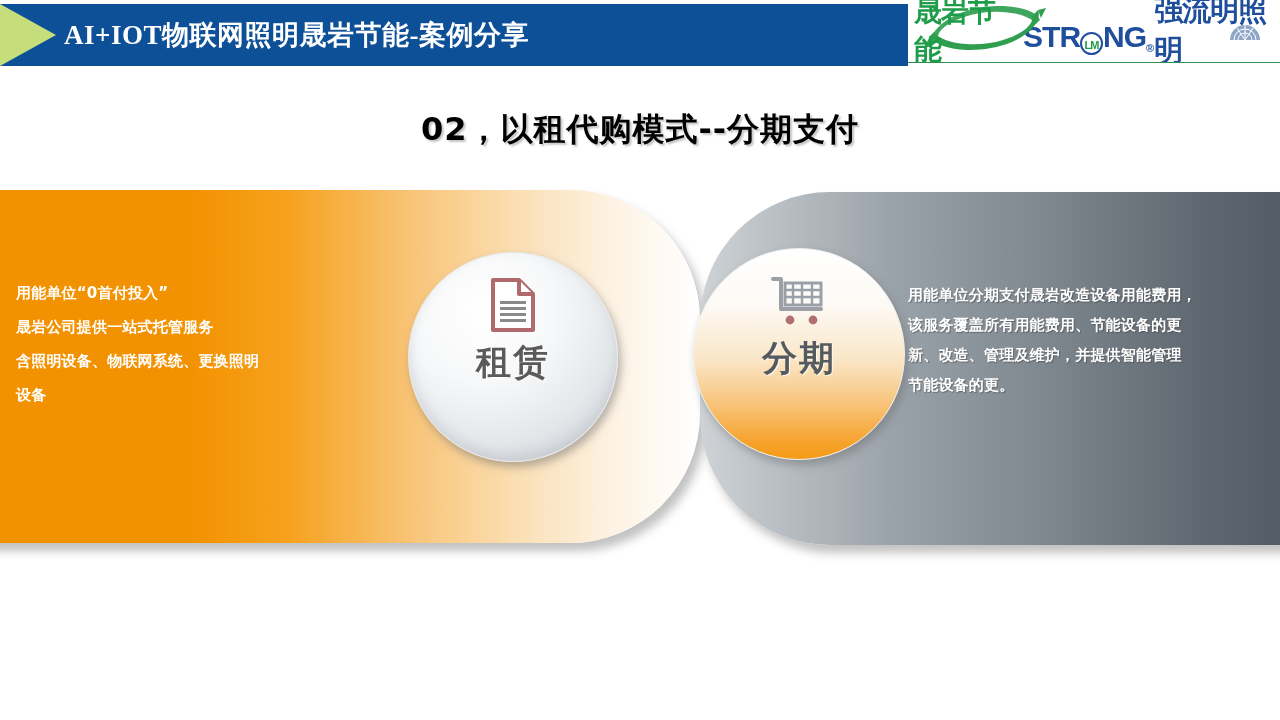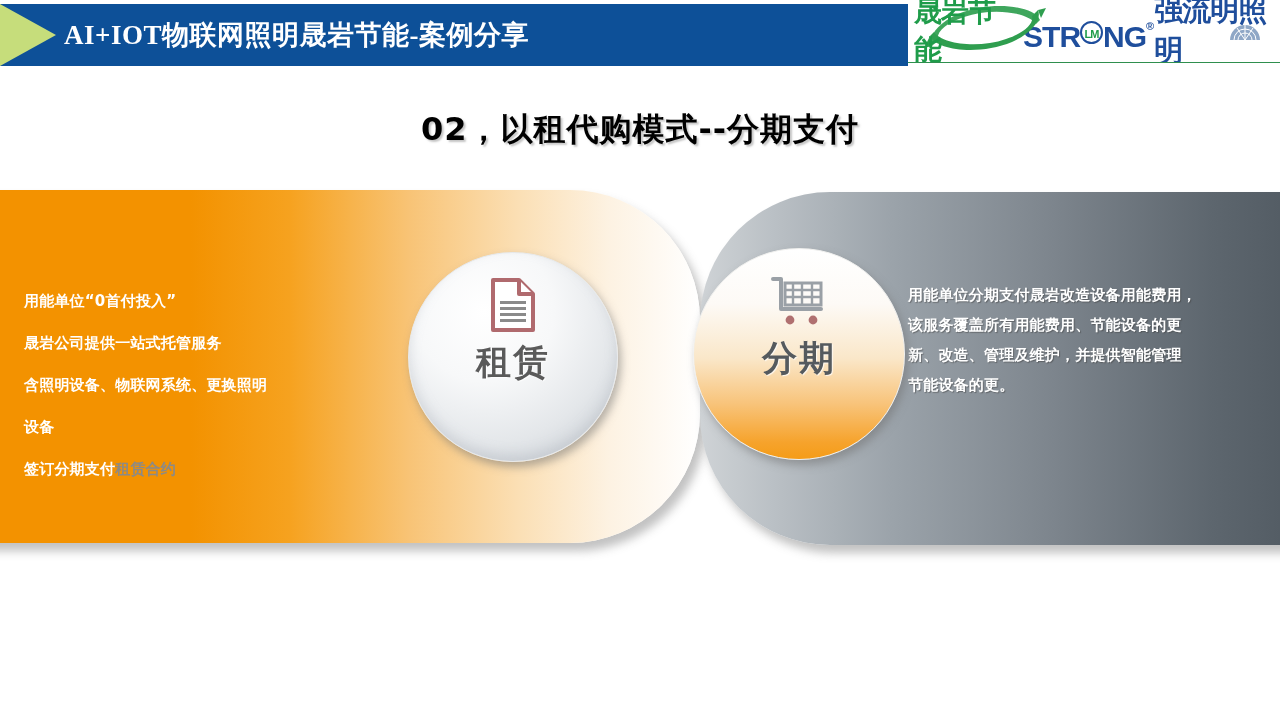--- a/index.html
+++ b/index.html
@@ -54,21 +54,21 @@
   }
   .logo-swoosh{
     position:absolute;left:12px;top:2px;width:130px;height:52px;
     z-index:1;pointer-events:none;
   }
   .logo-strong{
     margin-left:12px;
     font-size:30px;font-weight:bold;color:#1f4e9c;
     font-family:"Liberation Sans",sans-serif;
     letter-spacing:-1px;position:relative;
-    display:flex;align-items:flex-start;margin-top:12px;
+    display:flex;align-items:flex-end;margin-top:12px;
   }
   .lm-circle{
     display:inline-block;width:23px;height:23px;border-radius:50%;
     border:2px solid #1f4e9c;
     color:#1f9c4a;font-size:11px;font-weight:bold;
     line-height:23px;text-align:center;
     margin:0 0px;
     position:relative;top:1px;
     box-sizing:border-box;
   }
@@ -106,21 +106,21 @@
     box-shadow:5px 8px 10px rgba(120,120,120,0.45);
   }
 
   
   .left-text{
     position:absolute;left:8px;top:272px;width:310px;
     color:#ffffff;font-size:15px;font-weight:bold;line-height:26px;
     font-family:"DejaVu Sans",sans-serif;
     letter-spacing:0.2px;
   }
-  .left-text p{margin:16px;padding:0;}
+  .left-text p{margin:8px;padding:0;}
   .hl-dark{color:#8c8a86;}
 
   
   .right-text{
     position:absolute;left:908px;top:280px;width:366px;
     color:#ffffff;font-size:15px;font-weight:bold;line-height:30px;
     font-family:"DejaVu Sans",sans-serif;
     letter-spacing:0.2px;
     text-shadow:1px 1px 1px rgba(60,60,60,0.5);
   }
@@ -194,21 +194,20 @@
 <div class="slide-title">02，以租代购模式--分期支付</div>
 
 <div class="panel-left"></div>
 <div class="panel-right"></div>
 
 <div class="left-text">
   <p>用能单位“0首付投入”</p>
   <p>晟岩公司提供一站式托管服务</p>
   <p>含照明设备、物联网系统、更换照明</p>
   <p>设备</p>
-  <p><span>签订分期支付</span><span class="hl-dark">租赁合约</span></p>
 </div>
 
 <div class="right-text">
   <p>用能单位分期支付晟岩改造设备用能费用，</p>
   <p>该服务覆盖所有用能费用、节能设备的更</p>
   <p>新、改造、管理及维护，并提供智能管理</p>
   <p>节能设备的更。</p>
 </div>
 
 <div class="circle circle-lease">

